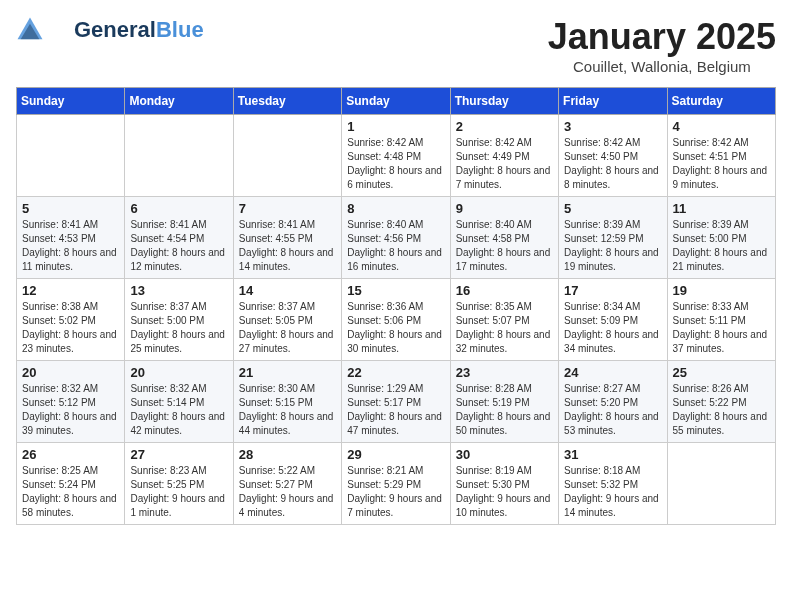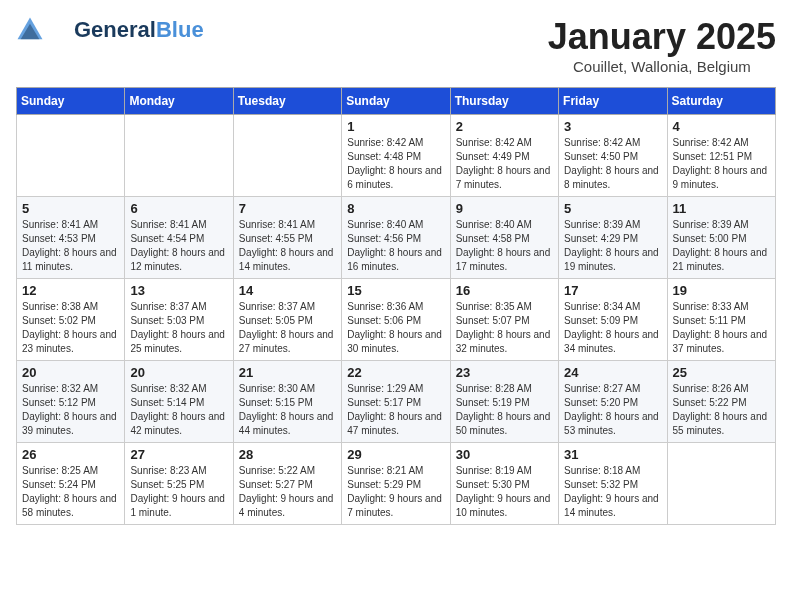--- a/index.html
+++ b/index.html
@@ -141,21 +141,21 @@
         <td>
           <span class="day-number">3</span>
           <div class="day-info">Sunrise: 8:42 AM
 Sunset: 4:50 PM
 Daylight: 8 hours
 and 8 minutes.</div>
         </td>
         <td>
           <span class="day-number">4</span>
           <div class="day-info">Sunrise: 8:42 AM
-Sunset: 12:51 PM
+Sunset: 4:51 PM
 Daylight: 8 hours
 and 9 minutes.</div>
         </td>
       </tr>
       <tr>
         <td>
           <span class="day-number">5</span>
           <div class="day-info">Sunrise: 8:41 AM
 Sunset: 4:53 PM
 Daylight: 8 hours
@@ -185,21 +185,21 @@
         <td>
           <span class="day-number">9</span>
           <div class="day-info">Sunrise: 8:40 AM
 Sunset: 4:58 PM
 Daylight: 8 hours
 and 17 minutes.</div>
         </td>
         <td>
           <span class="day-number">5</span>
           <div class="day-info">Sunrise: 8:39 AM
-Sunset: 4:29 PM
+Sunset: 12:59 PM
 Daylight: 8 hours
 and 19 minutes.</div>
         </td>
         <td>
           <span class="day-number">11</span>
           <div class="day-info">Sunrise: 8:39 AM
 Sunset: 5:00 PM
 Daylight: 8 hours
 and 21 minutes.</div>
         </td>
@@ -208,21 +208,21 @@
         <td>
           <span class="day-number">12</span>
           <div class="day-info">Sunrise: 8:38 AM
 Sunset: 5:02 PM
 Daylight: 8 hours
 and 23 minutes.</div>
         </td>
         <td>
           <span class="day-number">13</span>
           <div class="day-info">Sunrise: 8:37 AM
-Sunset: 5:03 PM
+Sunset: 5:00 PM
 Daylight: 8 hours
 and 25 minutes.</div>
         </td>
         <td>
           <span class="day-number">14</span>
           <div class="day-info">Sunrise: 8:37 AM
 Sunset: 5:05 PM
 Daylight: 8 hours
 and 27 minutes.</div>
         </td>

